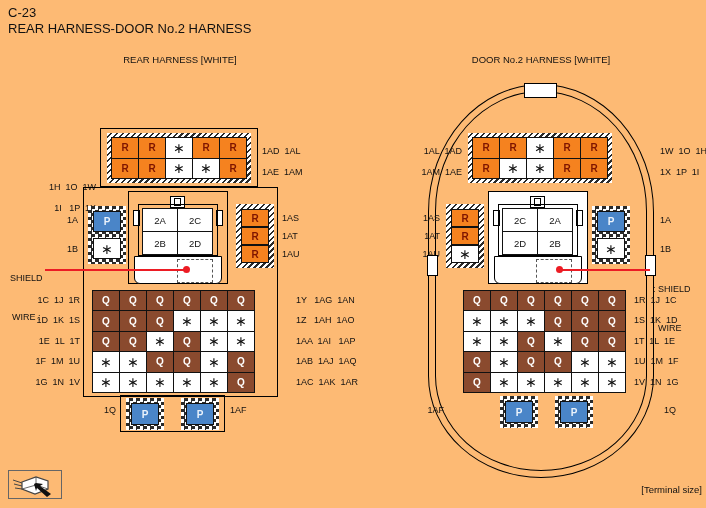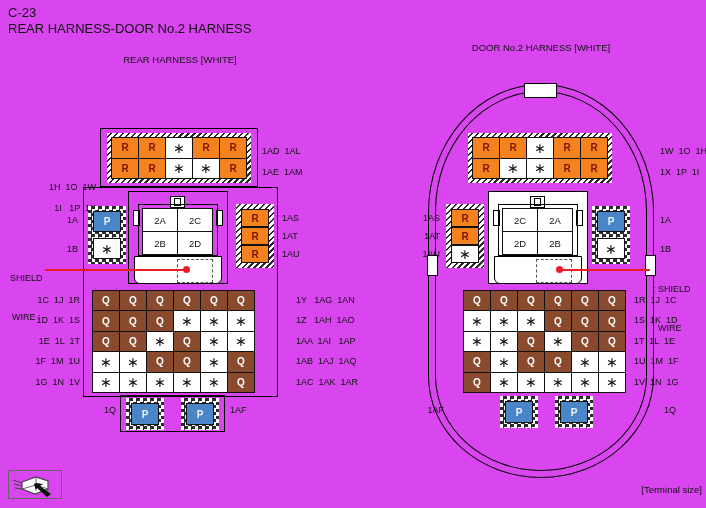--- a/index.html
+++ b/index.html
@@ -1,16 +1,16 @@
 <!DOCTYPE html>
 <html style="--orange: #F5821F; --brown: #8A4A2E; --blue: #4A85C8; --red: #EC1C24; --r_text: #7E1500;"><head>
 <meta charset="utf-8">
 <style>
   html,body{margin:0;padding:0;background:#fff;}
-  .canvas{position:relative;width:706px;height:508px;background:#d946ef;overflow:hidden;
+  .canvas{position:relative;width:706px;height:508px;background:#fdba74;overflow:hidden;
           font-family:"Liberation Sans","DejaVu Sans",sans-serif;color:#111;}
   .abs{position:absolute;}
   .hdr{font-size:13px;line-height:16px;}
   .diagram-title{position:absolute;font-size:9.5px;text-align:center;}
   .rect{position:absolute;border:1.5px solid #000;box-sizing:border-box;background:transparent;}
   .rect.thin{border-width:1px;}
   .hatch{background:repeating-linear-gradient(135deg,#fff 0 2.6px,#2a2a2a 2.6px 4.2px);}
   .check{background:repeating-conic-gradient(#2a2a2a 0 25%,#fff 0 50%);background-size:7px 7px;}
   .bgrid{position:absolute;display:flex;flex-direction:column;gap:1px;background:#111;padding:1px;width:max-content;}
   .grid-row{display:flex;gap:1px;}
@@ -55,21 +55,21 @@
 </style>
 </head>
 <body>
 
 <div class="canvas">
 
   <div class="abs hdr" style="left:8px;top:5px;">C-23</div>
   <div class="abs hdr" style="left:8px;top:21px;">REAR HARNESS-DOOR No.2 HARNESS</div>
 
   <div class="diagram-title" style="left:100px;top:54px;width:160px;">REAR HARNESS [WHITE]</div>
-  <div class="diagram-title" style="left:441px;top:42px;width:200px;">DOOR No.2 HARNESS [WHITE]</div>
+  <div class="diagram-title" style="left:441px;top:54px;width:200px;">DOOR No.2 HARNESS [WHITE]</div>
 
   <div class="rect" style="left:100px;top:128px;width:158px;height:59px;"></div>
   <div class="abs hatch" style="left:107px;top:133px;width:144px;height:50px;display:flex;align-items:center;justify-content:center;">
     <div class="bgrid g-top" style="position:static;">
         <div class="grid-row">
           <div class="cell t-R">R</div>
           <div class="cell t-R">R</div>
           <div class="cell t-star">∗</div>
           <div class="cell t-R">R</div>
           <div class="cell t-R">R</div>
@@ -200,20 +200,21 @@
         </div>
         <div class="grid-row">
           <div class="cell t-R">R</div>
           <div class="cell t-star">∗</div>
           <div class="cell t-star">∗</div>
           <div class="cell t-R">R</div>
           <div class="cell t-R">R</div>
         </div>
       </div>
   </div>
+  <div class="labels right rows-205" style="left:394px;top:141px;width:68px;"><div class="pin-label">1AL  1AD</div><div class="pin-label">1AM  1AE</div></div>
   <div class="labels rows-205" style="left:660px;top:141px;"><div class="pin-label">1W  1O  1H</div><div class="pin-label">1X  1P  1I</div></div>
 
   <div class="rect thin" style="left:488px;top:191px;width:100px;height:93px;background:#fff;z-index:5;"></div>
   <div class="latch" style="left:530px;top:196px;width:15px;height:12px;z-index:6;"></div>
   <div class="latch-in" style="left:534px;top:198px;width:7px;height:8px;z-index:6;"></div>
   <div class="wing" style="left:493px;top:210px;z-index:6;"></div>
   <div class="wing" style="left:576px;top:210px;z-index:6;"></div>
   <div class="rect thin" style="left:498px;top:204px;width:80px;height:52px;z-index:6;"></div>
   <div class="bgrid g-code" style="left:502px;top:208px;z-index:6;">
       <div class="grid-row">

